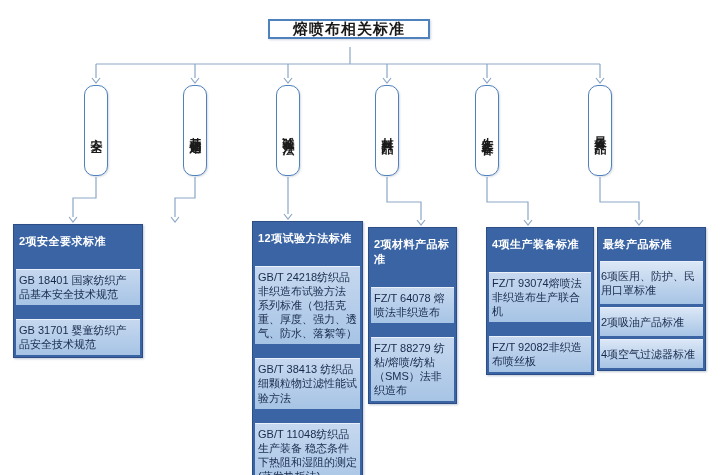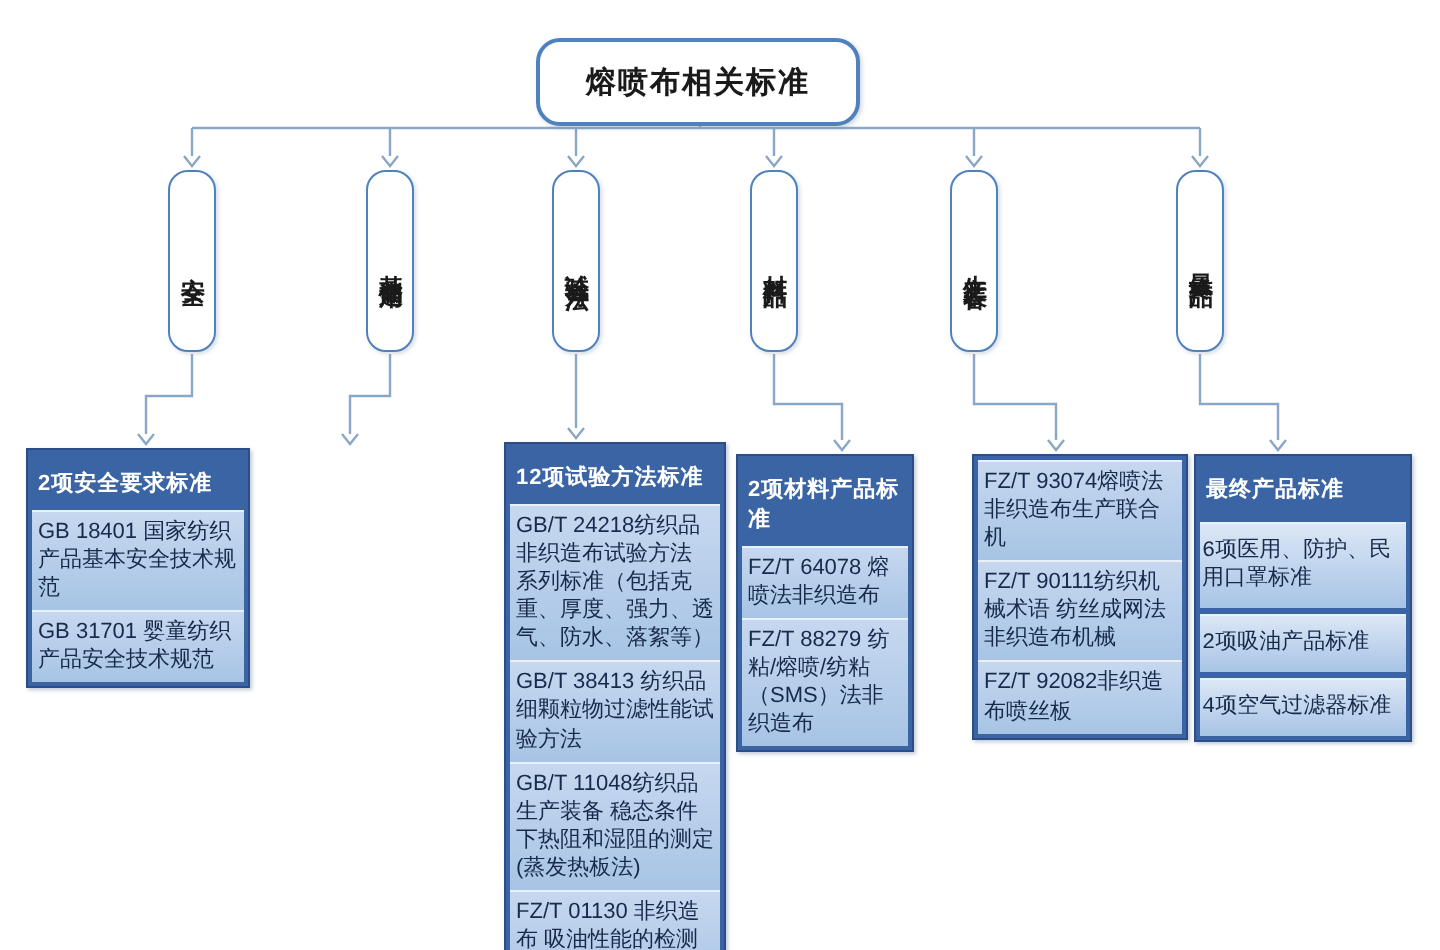--- a/index.html
+++ b/index.html
@@ -14,24 +14,24 @@
   }
   .connectors {
     position: absolute;
     left: 0; top: 0;
     width: 720px; height: 475px;
     pointer-events: none;
   }
   .title-box {
     position: absolute;
     left: 268px; top: 19px;
-    width: 162px; height: 44px;
+    width: 162px; height: 20px;
     background: #ffffff;
     border: 2px solid #4f81bd;
-    border-radius: 12px;
+    border-radius: 0;
     display: flex; align-items: center; justify-content: center;
     font-size: 15px; font-weight: bold; color: #1a1a1a;
     letter-spacing: 1px;
     box-shadow: 1px 1px 2px rgba(120,140,170,0.35);
   }
   .branch {
     position: absolute;
     top: 85px;
     width: 24px; height: 91px;
     background: #ffffff;
@@ -56,34 +56,34 @@
     font-size: 11px;
     padding: 7px 3px 6px 3px;
     letter-spacing: 0.5px;
   }
   .col-item {
     background: linear-gradient(#c6d8ef, #a7c4e5);
     color: #182a4c;
     font-size: 11px;
     line-height: 1.28;
     padding: 3px 3px 4px 3px;
-    margin-top: 0;
+    margin-top: 14px;
     border-top: 1px solid #e9f0f9;
   }
   .col-final .col-item {
     margin-top: 3px;
     padding: 7px 1px;
     background: linear-gradient(#dbe7f6, #a7c4e5);
   }
-  .c1 { left: 13px;  top: 224px; width: 112px; }
+  .c1 { left: 13px;  top: 224px; width: 130px; }
   .c2 { left: 137px; top: 224px; width: 111px; }
   .c3 { left: 252px; top: 221px; width: 111px; }
   .c4 { left: 368px; top: 227px; width: 89px; }
   .c5 { left: 486px; top: 227px; width: 108px; }
-  .c6 { left: 597px; top: 227px; width: 109px; font-family: Liberation Mono, monospace; }
+  .c6 { left: 597px; top: 227px; width: 109px; }
   .b1 { left: 84px; }
   .b2 { left: 183px; }
   .b3 { left: 276px; }
   .b4 { left: 375px; }
   .b5 { left: 475px; }
   .b6 { left: 588px; }
 </style>
 </head>
 <body>
 
@@ -147,22 +147,22 @@
     <div class="col-item">FZ/T 01130 非织造布 吸油性能的检测和评价</div>
   </div>
 
   <div class="col c4">
     <div class="col-header">2项材料产品标准</div>
     <div class="col-item">FZ/T 64078 熔喷法非织造布</div>
     <div class="col-item">FZ/T 88279 纺粘/熔喷/纺粘（SMS）法非织造布</div>
   </div>
 
   <div class="col c5">
+    <div class="col-header">4项生产装备标准</div>
     <div class="col-item">FZ/T 93074熔喷法非织造布生产联合机</div>
-    <div class="col-item">FZ/T 90111纺织机械术语 纺丝成网法非织造布机械</div>
     <div class="col-item">FZ/T 92082非织造布喷丝板</div>
   </div>
 
   <div class="col c6 col-final">
     <div class="col-header">最终产品标准</div>
     <div class="col-item">6项医用、防护、民用口罩标准</div>
     <div class="col-item">2项吸油产品标准</div>
     <div class="col-item">4项空气过滤器标准</div>
   </div>
 

